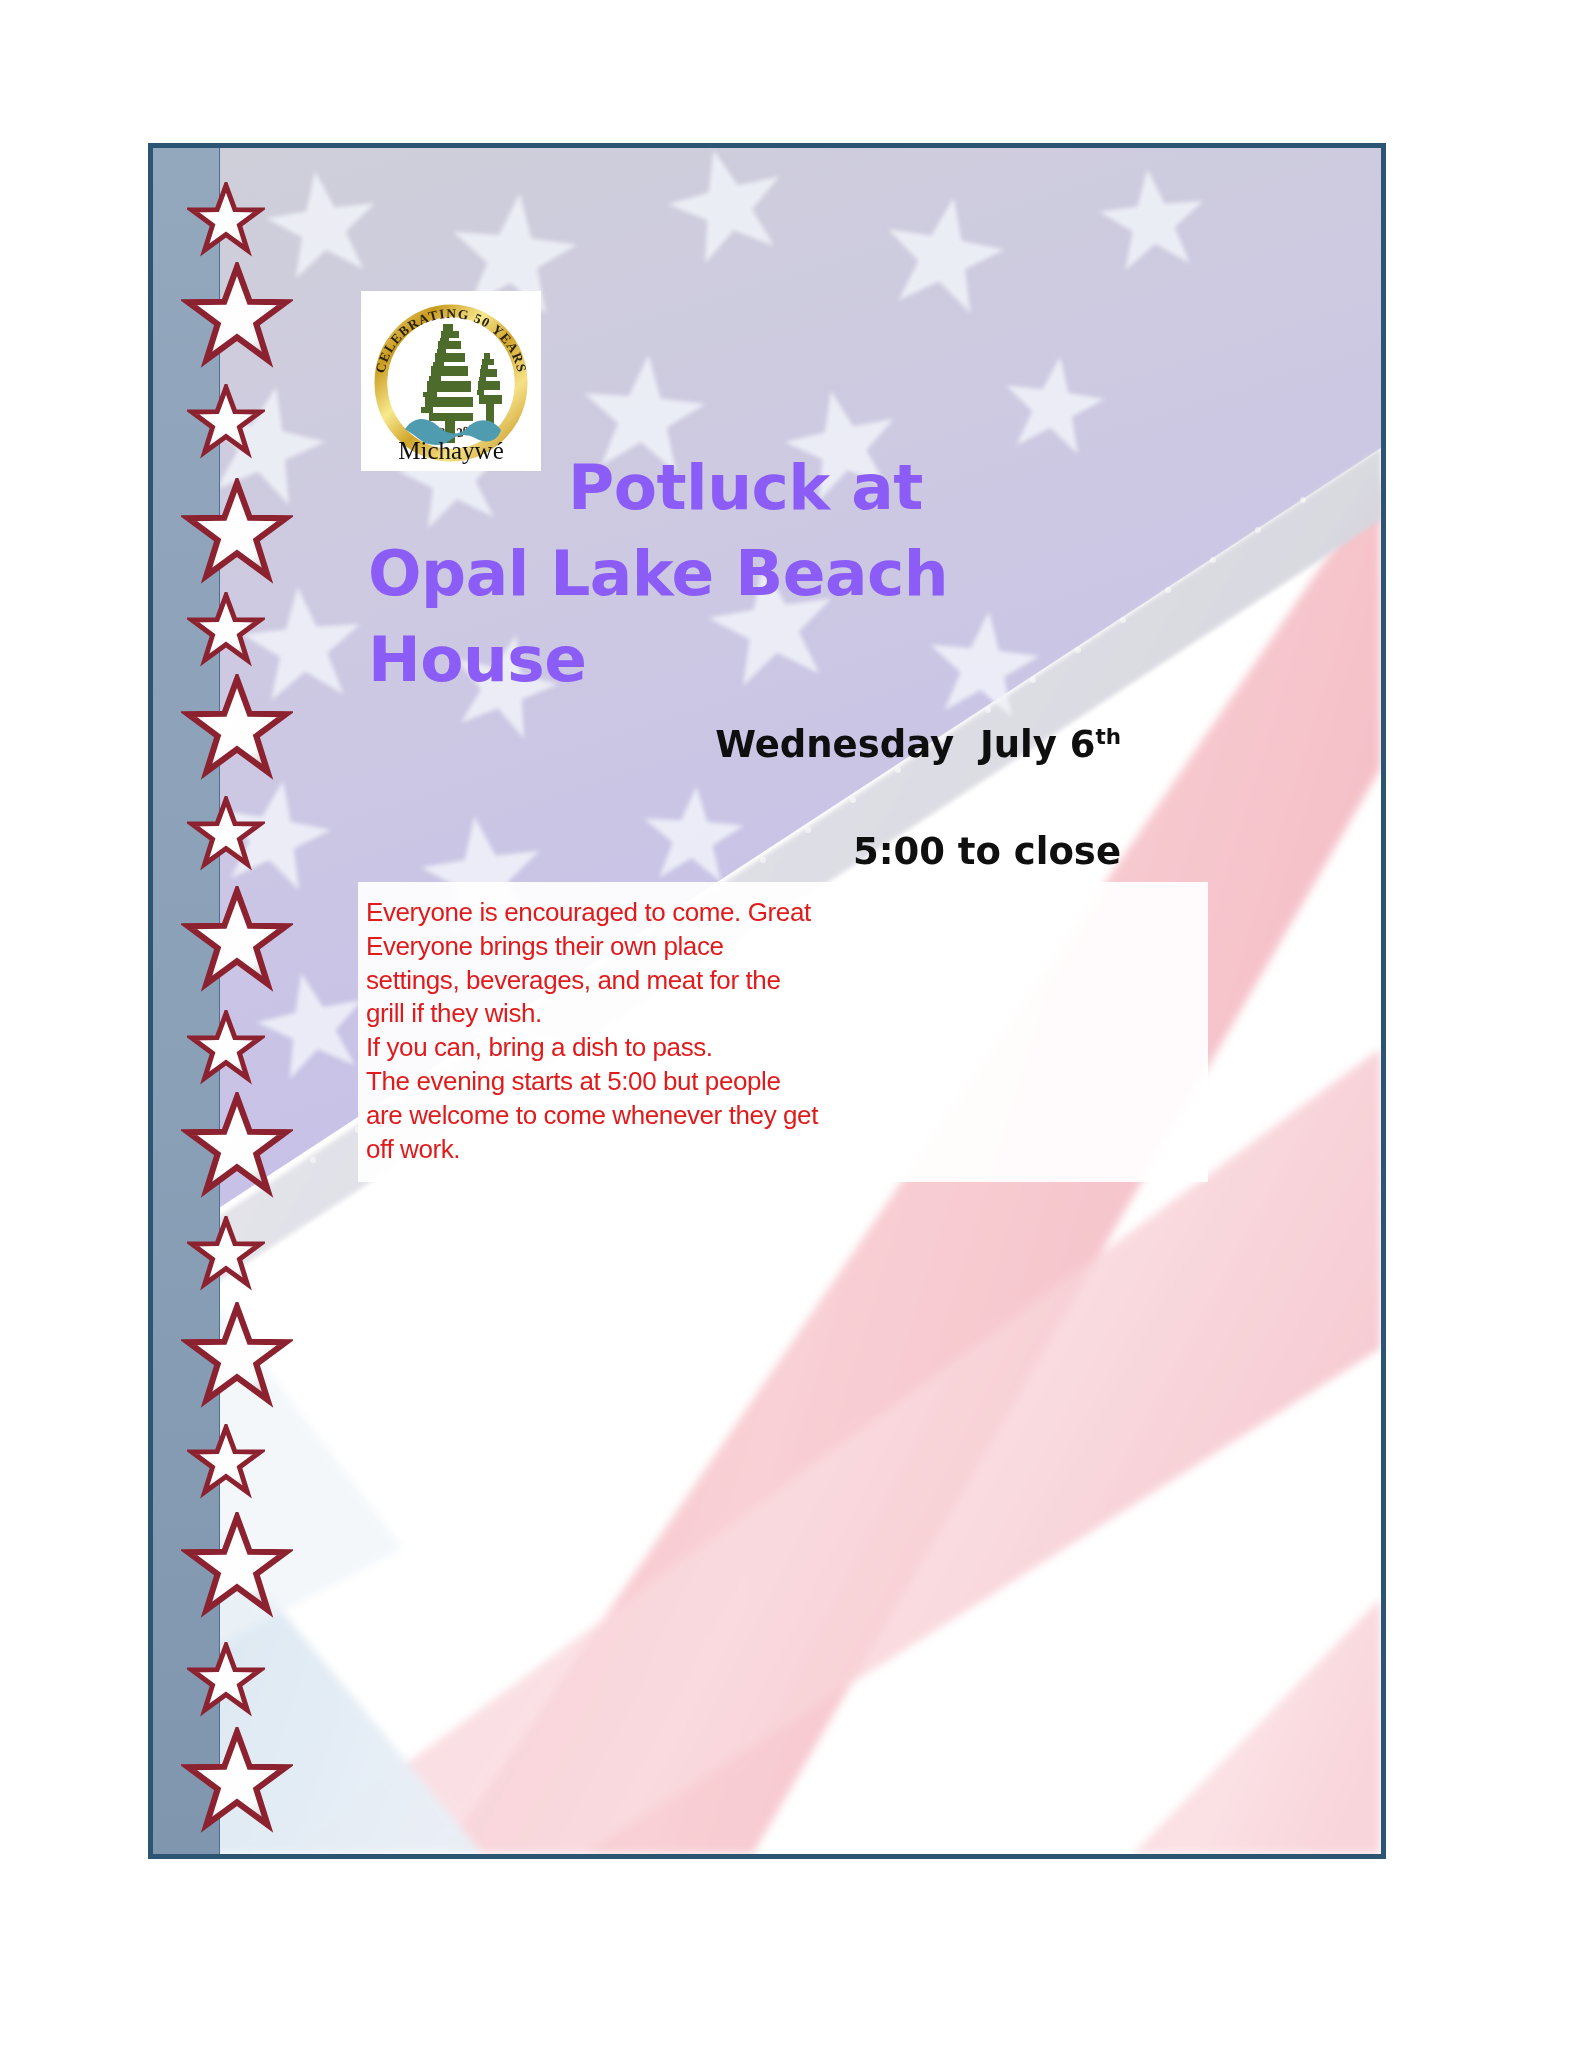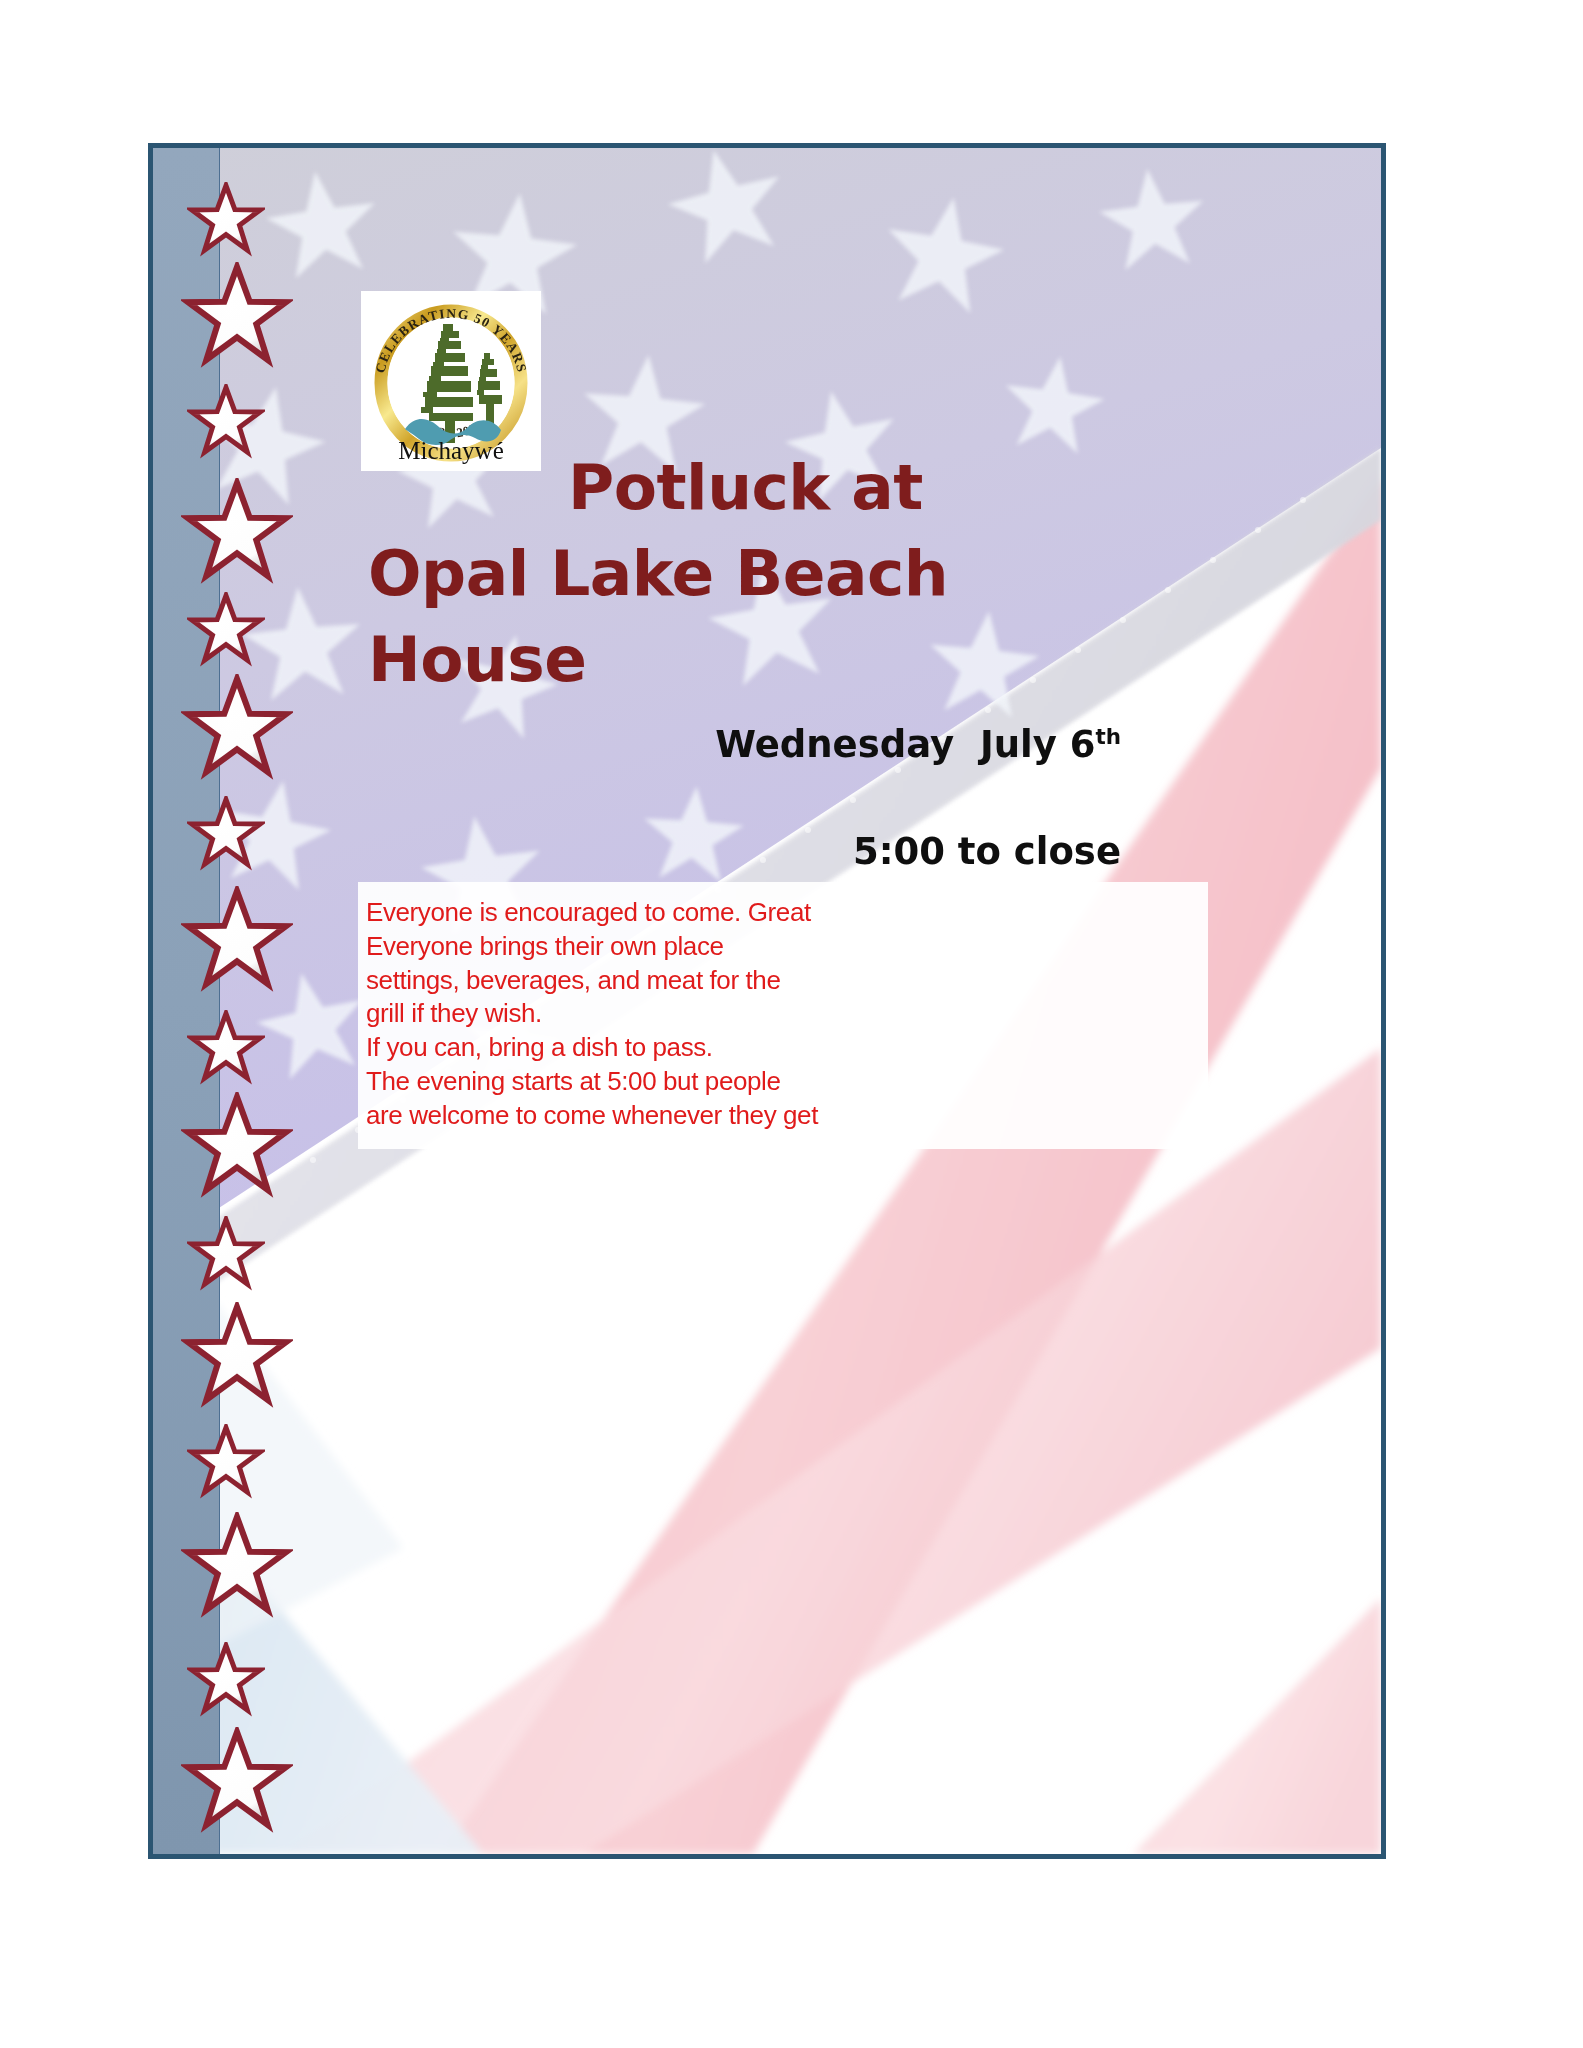--- a/index.html
+++ b/index.html
@@ -65,21 +65,21 @@
     width:180px;height:180px;
     background:#ffffff;
   }
   #logo-box svg{display:block;width:180px;height:180px;}
 
   
   #main-title{
     position:absolute;
     left:215px;top:255px;
     width:800px;
-    color:#7f1d1d;
+    color:#8b5cf6;
     font-family:"DejaVu Sans", sans-serif;
     font-weight:700;
     font-size:63px;
     line-height:1.36;
     letter-spacing:-0.5px;
     text-indent:200px;
   }
   #main-title .ti-rest{text-indent:0;display:block;}
 
   
@@ -455,18 +455,19 @@
 
       <div id="body-panel">
         <div id="body-text">
           <p>Everyone is encouraged to come. Great</p>
           <p>Everyone brings their own place</p>
           <p>settings, beverages, and meat for the</p>
           <p>grill if they wish.</p>
           <p>If you can, bring a dish to pass.</p>
           <p>The evening starts at 5:00 but people</p>
           <p>are welcome to come whenever they get</p>
+          <p>off work.</p>
         </div>
       </div>
 
     </div>
   </div>
 </div>
 
 </body></html>

